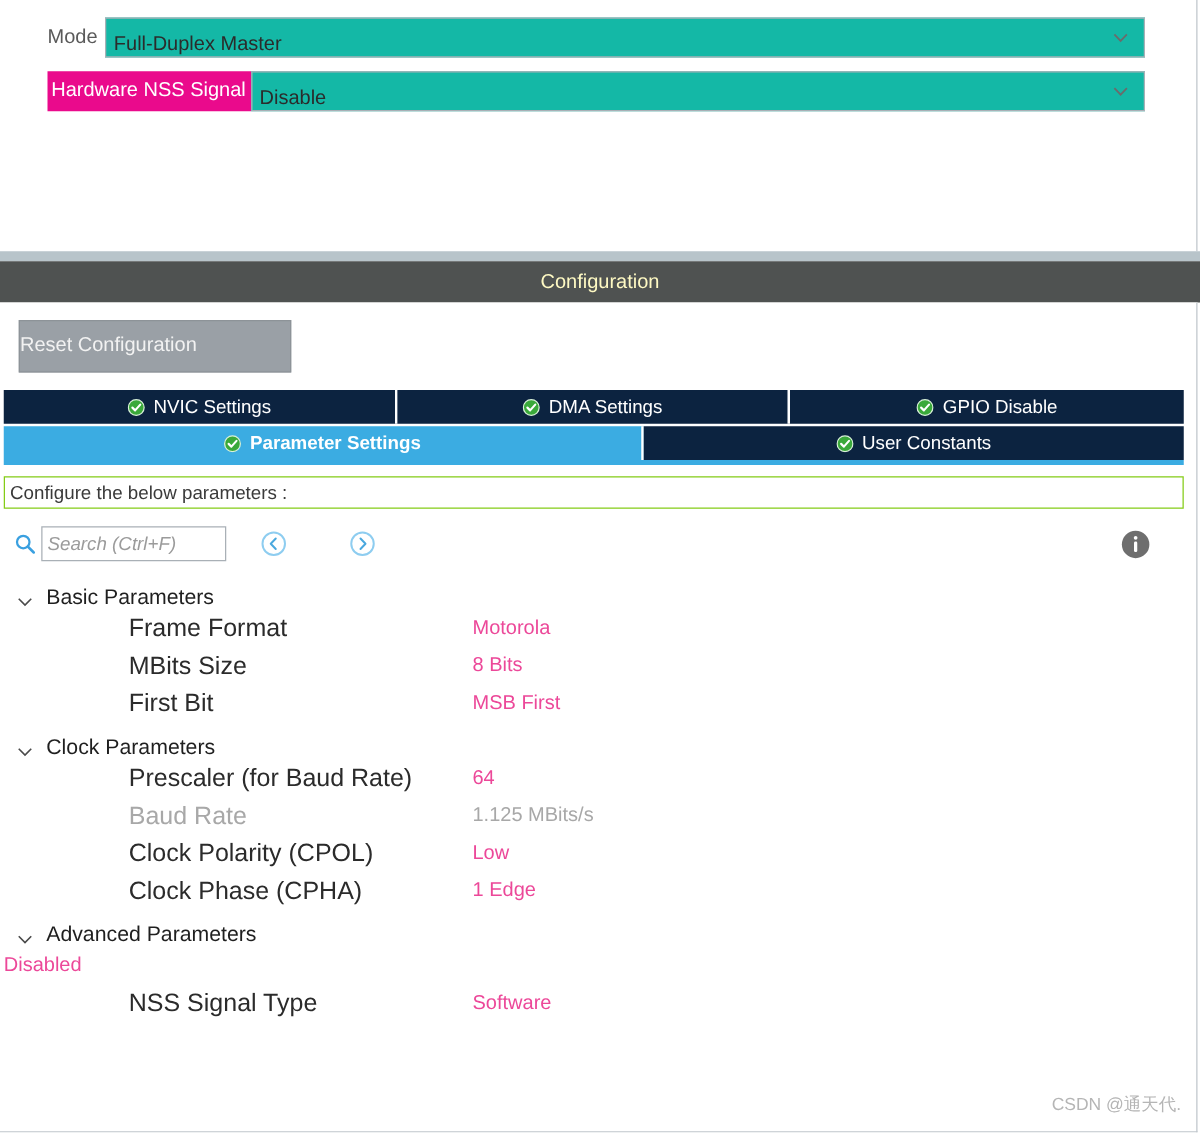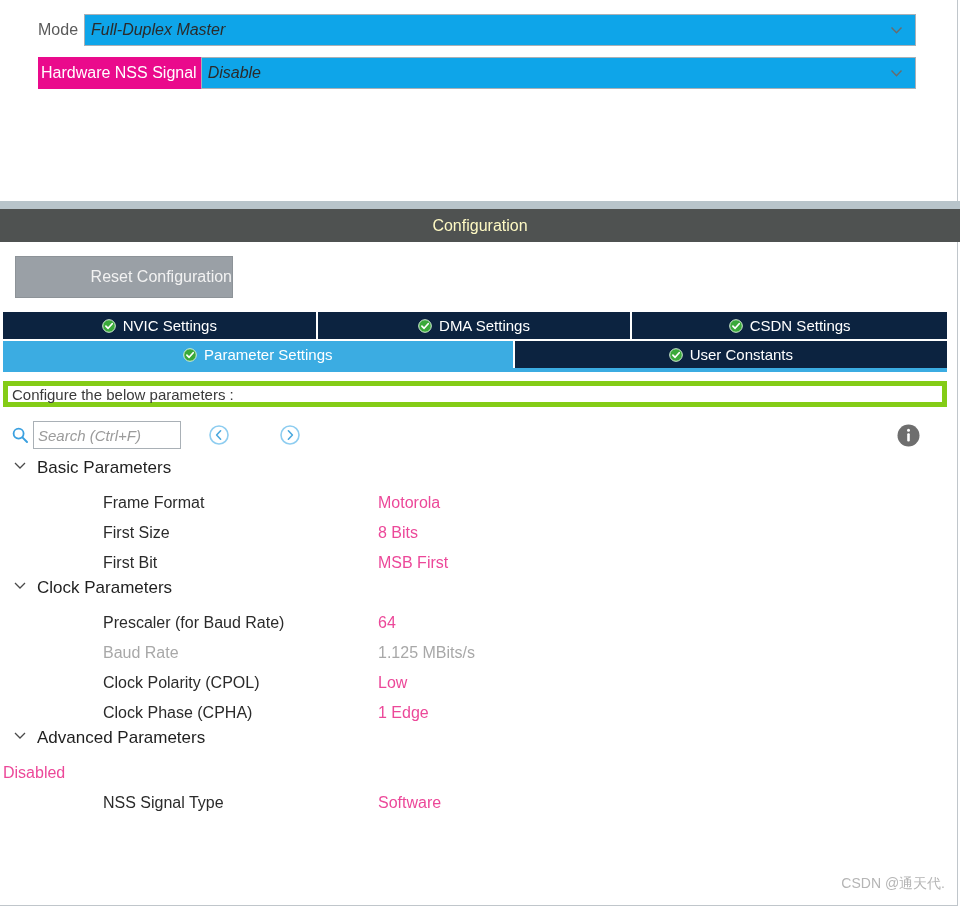--- a/index.html
+++ b/index.html
@@ -45,26 +45,25 @@
   }
   .field-label.highlight {
     background: #ea0a8c;
     color: #ffffff;
     padding-left: 3px;
     padding-right: 4px;
   }
   .combo {
     flex: 1;
     border: 1px solid #a9b0b6;
-    background: #0ea5e9;
+    background: #14b8a6;
     position: relative;
     display: flex;
-    align-items: center;
-    box-sizing: border-box;
-    font-style: italic;
+    align-items: flex-end;
+    box-sizing: border-box;
   }
   .combo .combo-value {
     font-size: 16px;
     color: #2b2b2b;
     padding-left: 6px;
     white-space: nowrap;
   }
   .combo .chev {
     position: absolute;
     right: 12px;
@@ -115,21 +114,21 @@
     position: absolute;
     left: 15px; top: 14px;
     width: 218px;
     height: 42px;
     background: #9aa0a6;
     border: 1px solid #8d9398;
     color: #f2f2f2;
     font-size: 16px;
     display: flex;
     align-items: center;
-    justify-content: flex-end;
+    justify-content: flex-start;
     box-sizing: border-box;
     user-select: none;
   }
 
   
   .tabstrip {
     position: absolute;
     left: 3px; top: 70px;
     width: 944px;
   }
@@ -149,42 +148,42 @@
     box-sizing: border-box;
     border-right: 2px solid #ffffff;
     user-select: none;
   }
   .tab:last-child { border-right: none; }
   .tab.active {
     background: #3bace2;
     color: #ffffff;
   }
   .tab-row.row-top .tab { width: 33.3333%; }
-  .tab-row.row-bottom .tab.t-param { width: 54.2%; }
+  .tab-row.row-bottom .tab.t-param { width: 54.2%; font-weight: bold; }
   .tab-row.row-bottom .tab.t-const { width: 45.8%; border-right: none; text-align: right; }
 
   .check-icon {
     width: 14px; height: 14px;
     flex: 0 0 14px;
     display: block;
   }
 
   .tab-underline {
     height: 4px;
     background: #3bace2;
     width: 100%;
   }
 
   
   .configure-bar {
     position: absolute;
     left: 3px; top: 139px;
     width: 944px;
     height: 26px;
-    border: 5px solid #84cc16;
+    border: 1px solid #84cc16;
     background: #ffffff;
     display: flex;
     align-items: center;
     box-sizing: border-box;
     font-size: 15px;
     color: #3a3a3a;
     padding-left: 4px;
     user-select: none;
   }
 
@@ -233,21 +232,21 @@
   }
 
   
   .tree {
     position: absolute;
     left: 3px; top: 216px;
     width: 944px;
   }
   .group-row {
     display: flex;
-    align-items: flex-start;
+    align-items: flex-end;
     height: 30px;
     padding-left: 10px;
     box-sizing: border-box;
   }
   .group-chev {
     width: 14px; height: 14px;
     margin-right: 10px;
     flex: 0 0 14px;
   }
   .group-label {
@@ -257,21 +256,21 @@
   }
   .param-row {
     display: flex;
     align-items: center;
     height: 30px;
     box-sizing: border-box;
   }
   .param-name {
     width: 375px;
     padding-left: 100px;
-    font-size: 16px;
+    font-size: 20px;
     color: #2b2b2b;
     box-sizing: border-box;
     white-space: nowrap;
   }
   .param-value {
     font-size: 16px;
     color: #ec4899;
     white-space: nowrap;
   }
   .param-row.disabled .param-name,
@@ -355,21 +354,21 @@
         <span>DMA Settings</span>
       </div>
 
       <div class="tab">
         <span class="check-icon">
           <svg viewBox="0 0 14 14" width="14" height="14" aria-hidden="true">
             <circle cx="7" cy="7" r="6.3" fill="#3aa93a" stroke="#d8f0d8" stroke-width="1"></circle>
             <path d="M3.9 7.1 L6.1 9.3 L10.2 4.7" fill="none" stroke="#ffffff" stroke-width="1.7" stroke-linecap="round" stroke-linejoin="round"></path>
           </svg>
         </span>
-        <span>CSDN Settings</span>
+        <span>GPIO Disable</span>
       </div>
 
     </div>
 
     <div class="tab-row row-bottom">
 
       <div class="tab active t-param">
         <span class="check-icon">
           <svg viewBox="0 0 14 14" width="14" height="14" aria-hidden="true">
             <circle cx="7" cy="7" r="6.3" fill="#3aa93a" stroke="#d8f0d8" stroke-width="1"></circle>
@@ -442,21 +441,21 @@
         </svg>
       </span>
       <span class="group-label">Basic Parameters</span>
     </div>
 
     <div class="param-row">
       <span class="param-name">Frame Format</span>
       <span class="param-value">Motorola</span>
     </div>
     <div class="param-row">
-      <span class="param-name">First Size</span>
+      <span class="param-name">MBits Size</span>
       <span class="param-value">8 Bits</span>
     </div>
     <div class="param-row">
       <span class="param-name">First Bit</span>
       <span class="param-value">MSB First</span>
     </div>
 
     <div class="group-row">
       <span class="group-chev">
         <svg viewBox="0 0 14 14" width="14" height="14" aria-hidden="true">

